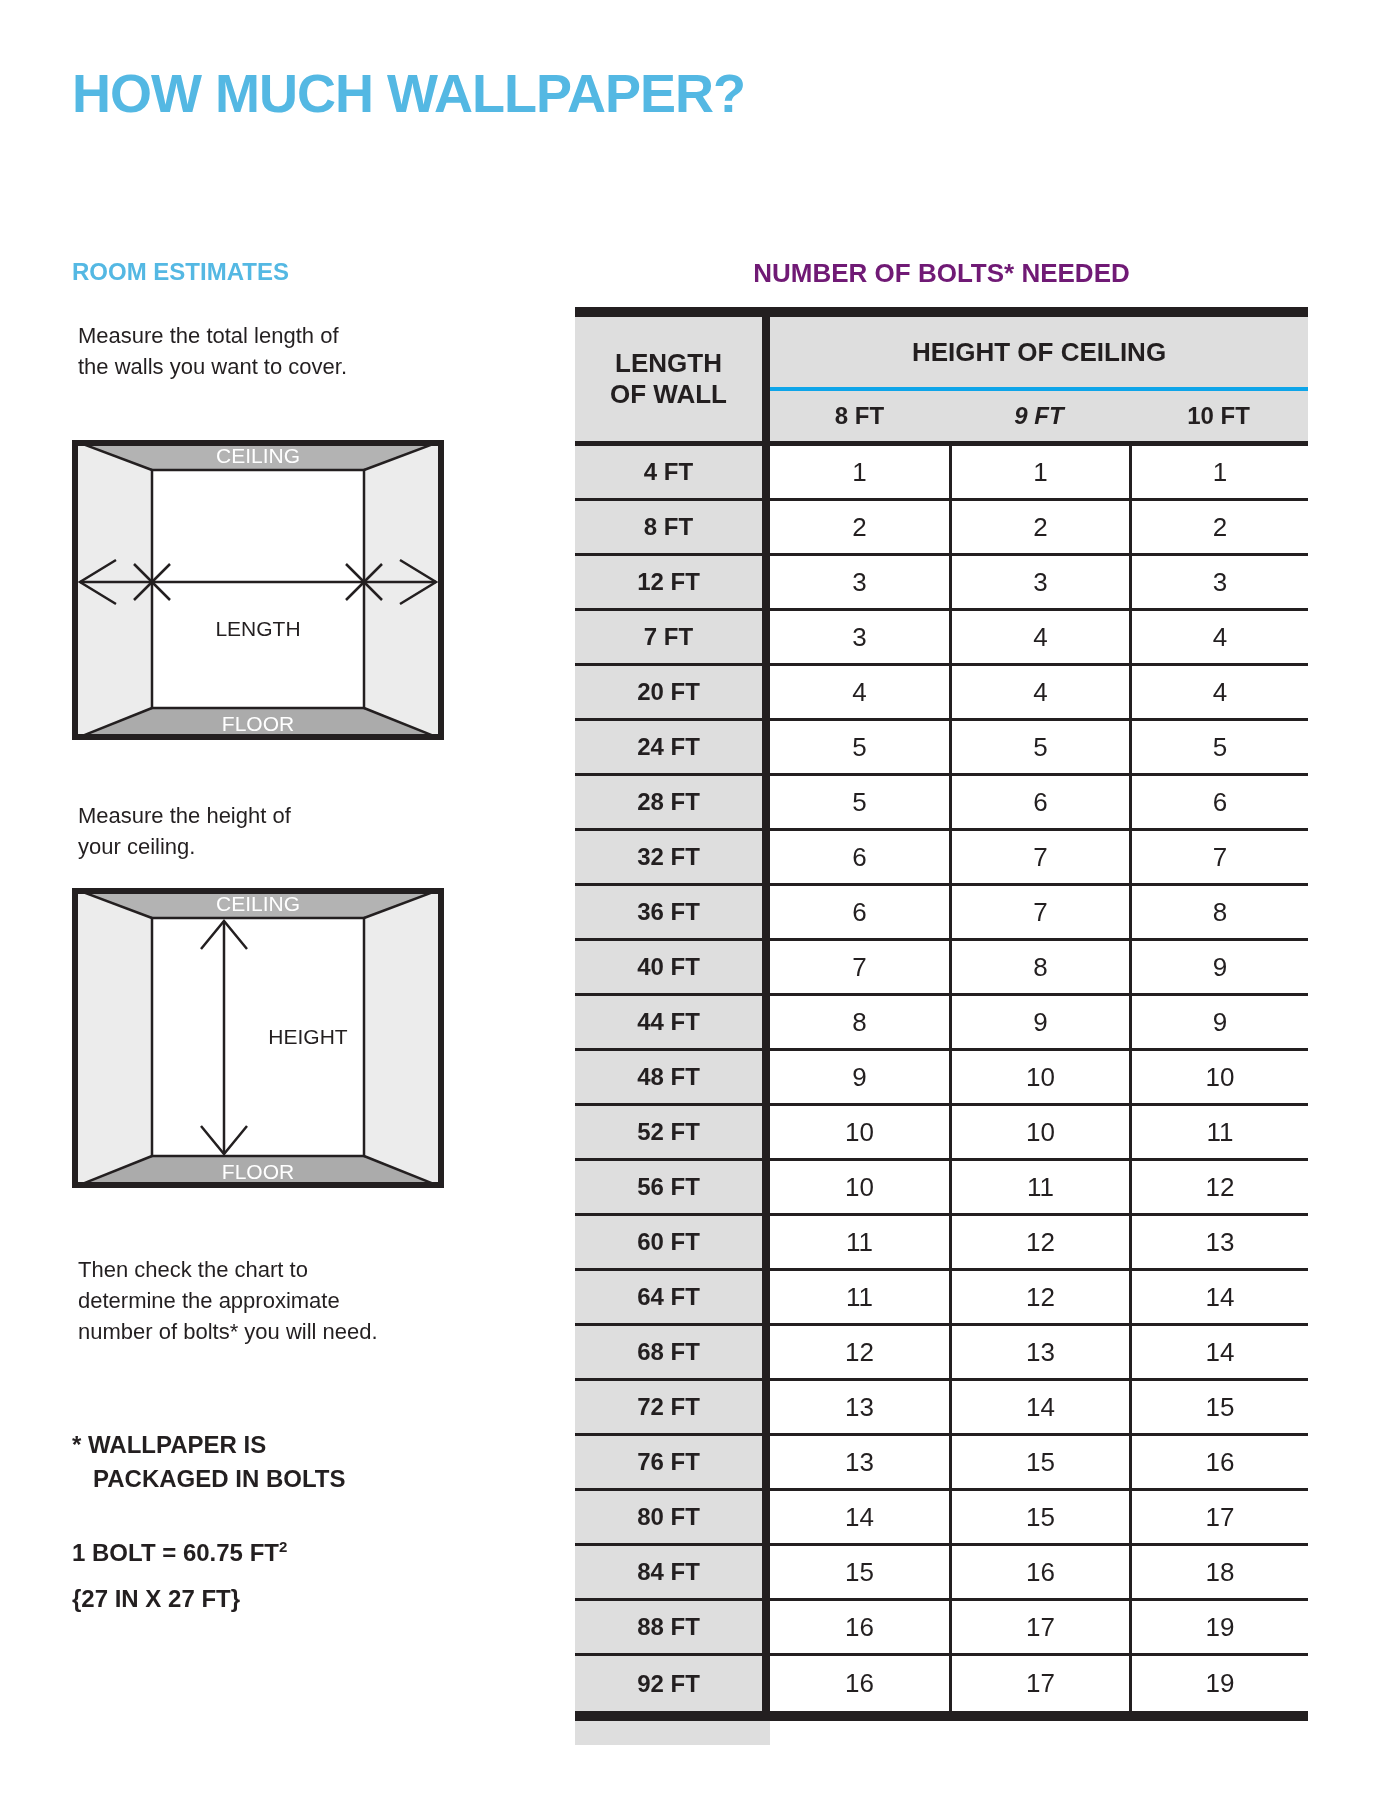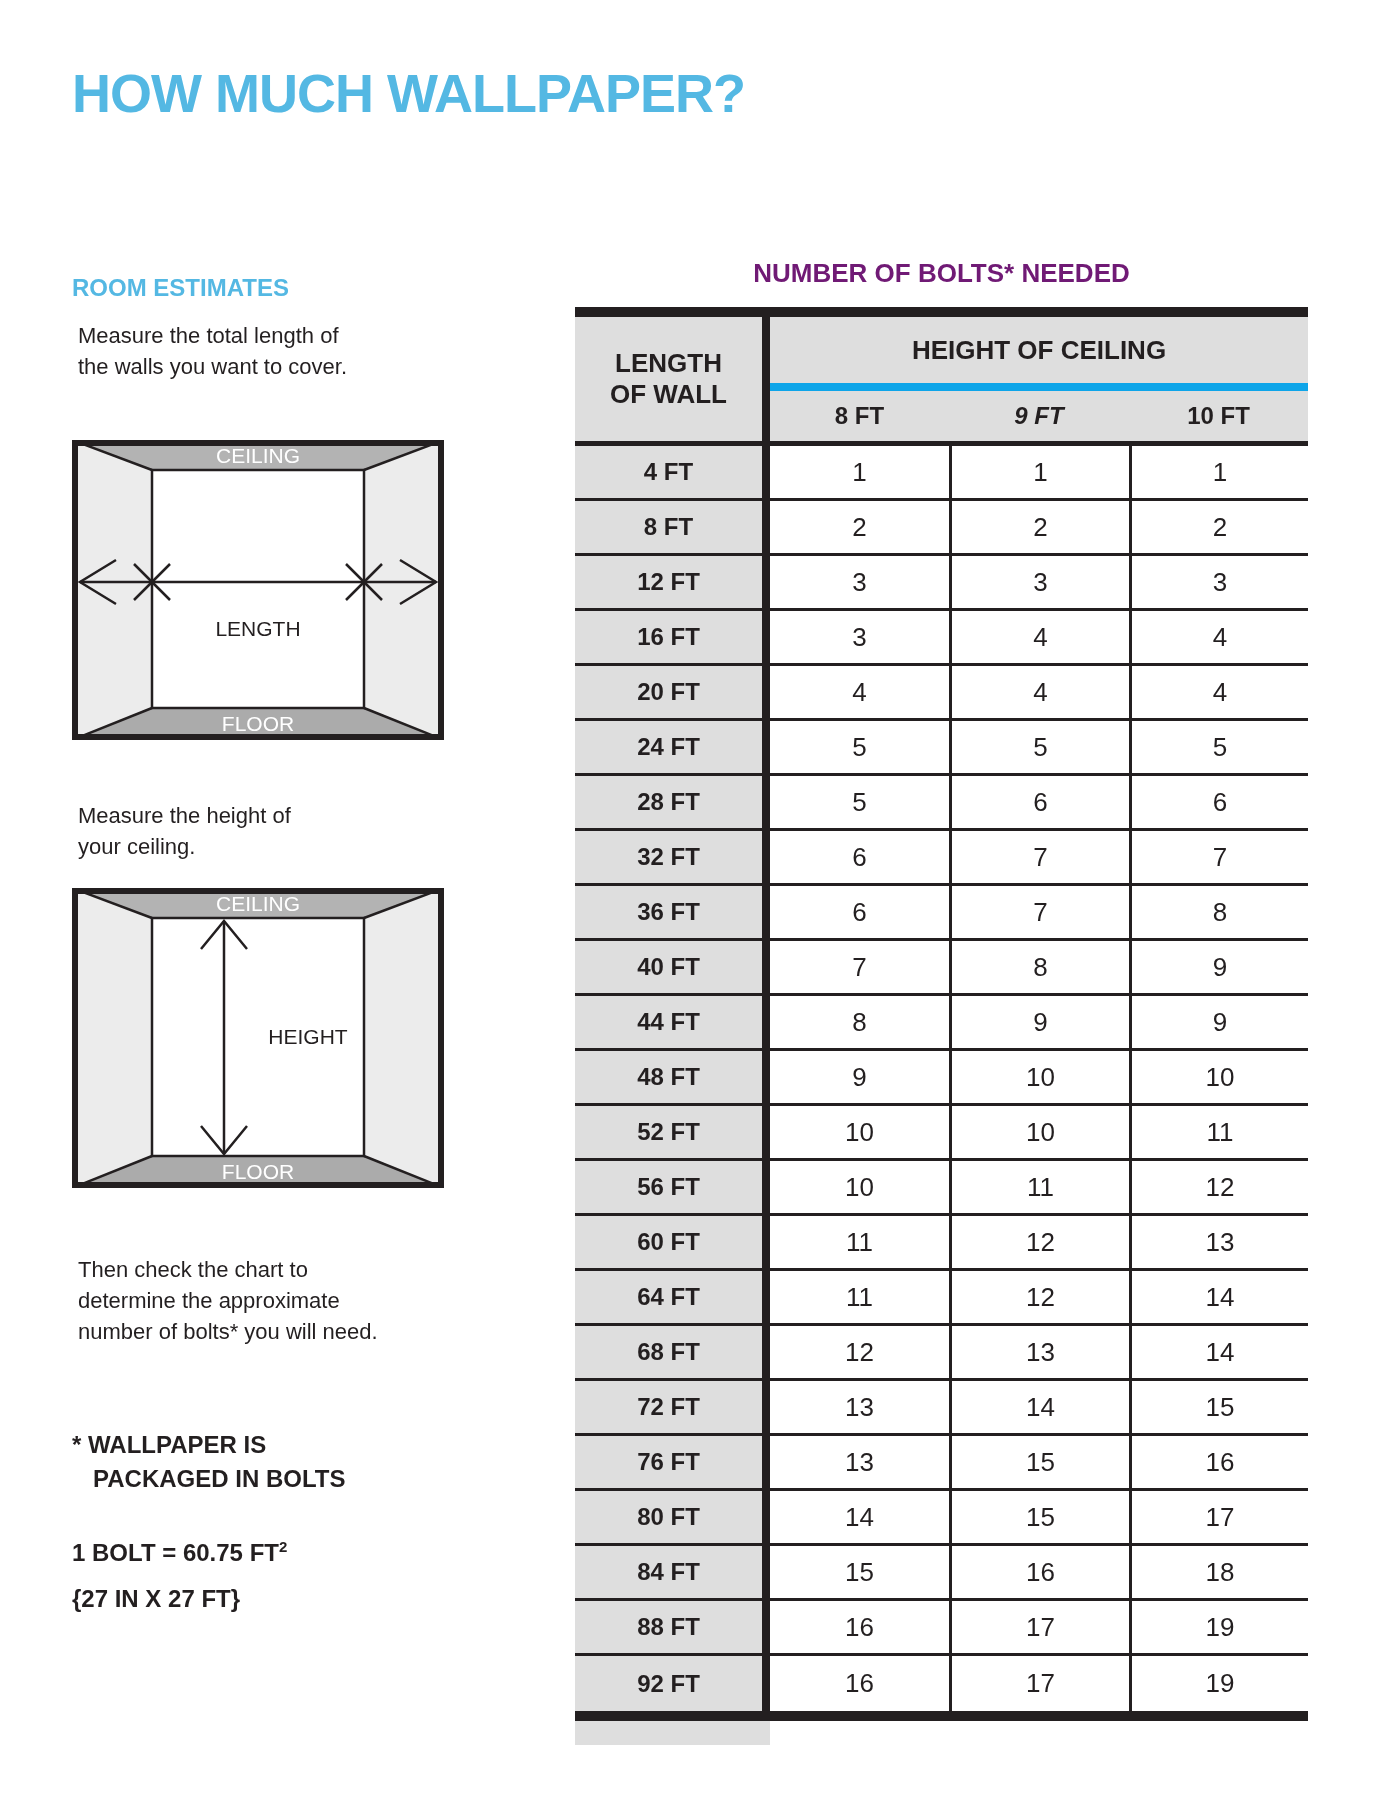--- a/index.html
+++ b/index.html
@@ -10,21 +10,21 @@
   }
   .abs{position:absolute;}
 
   
   .page-title{
     left:72px;top:62px;
     font-size:54px;font-weight:bold;letter-spacing:-1px;
     color:#54B8E3;white-space:nowrap;
   }
   .blue-heading{
-    font-size:24px;font-weight:bold;color:#54B8E3;letter-spacing:0px;white-space:pre-line;margin-top:16px;
+    font-size:24px;font-weight:bold;color:#54B8E3;letter-spacing:0px;white-space:pre-line;
   }
   .room-heading{left:72px;top:258px;}
   .para{
     left:72px;font-size:22px;line-height:31px;white-space:pre-line;color:#231F20;margin-left:6px;
   }
   .para1{top:298px;}
   .para2{top:778px;}
   .para3{top:1232px;}
   .footnote{
     left:72px;top:1428px;font-size:24px;font-weight:bold;line-height:34px;
@@ -60,21 +60,21 @@
   }
   .gray{background:#DEDEDE;}
   .lw-cell{
     grid-area:1 / 1 / 3 / 2;
     font-size:26px;font-weight:bold;text-align:center;white-space:pre-line;line-height:31px;
     border-right:8px solid #231F20;border-bottom:5px solid #231F20;
   }
   .hoc-cell{
     grid-area:1 / 2 / 2 / 5;
     font-size:26px;font-weight:bold;
-    border-bottom:8px solid #0ea5e9;
+    border-bottom:4px solid #0ea5e9;
   }
   .sub-cell{
     font-size:24px;font-weight:bold;
     border-bottom:5px solid #231F20;
   }
   .sub1{grid-area:2/2;} .sub2{grid-area:2/3;font-style:italic;} .sub3{grid-area:2/4;}
   .tr{display:contents;}
   .tr .label{
     background:#DEDEDE;font-size:24px;font-weight:bold;
     border-right:8px solid #231F20;border-bottom:3px solid #231F20;
@@ -187,21 +187,21 @@
   </div>
 
   <div class="tr">
     <div class="cell label">12 FT</div>
     <div class="cell val v1">3</div>
     <div class="cell val v2">3</div>
     <div class="cell val v3">3</div>
   </div>
 
   <div class="tr">
-    <div class="cell label">16 FT</div>
+    <div class="cell label">7 FT</div>
     <div class="cell val v1">3</div>
     <div class="cell val v2">4</div>
     <div class="cell val v3">4</div>
   </div>
 
   <div class="tr">
     <div class="cell label">20 FT</div>
     <div class="cell val v1">4</div>
     <div class="cell val v2">4</div>
     <div class="cell val v3">4</div>

